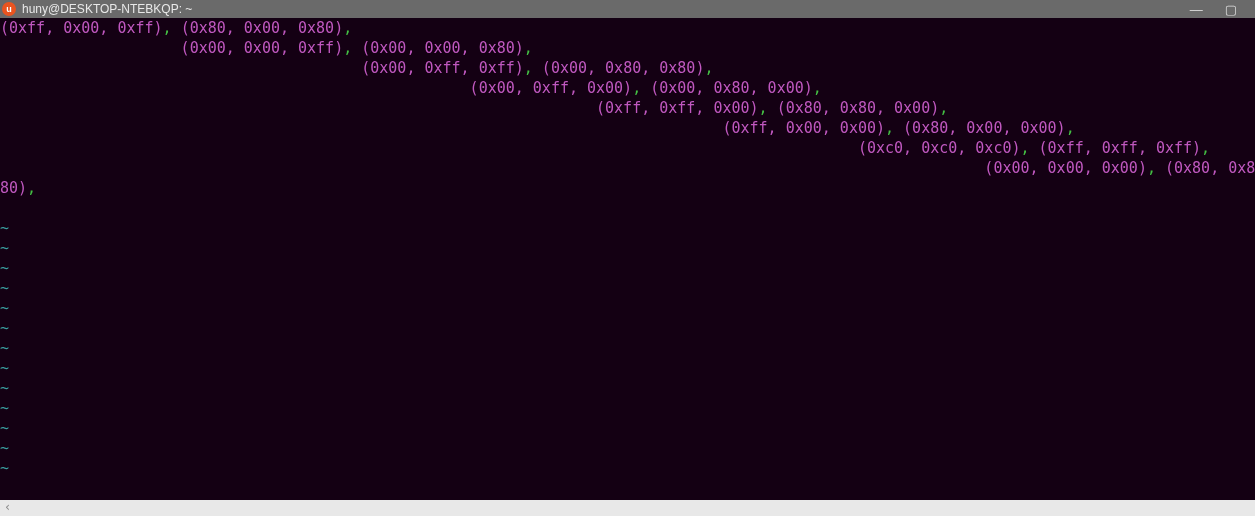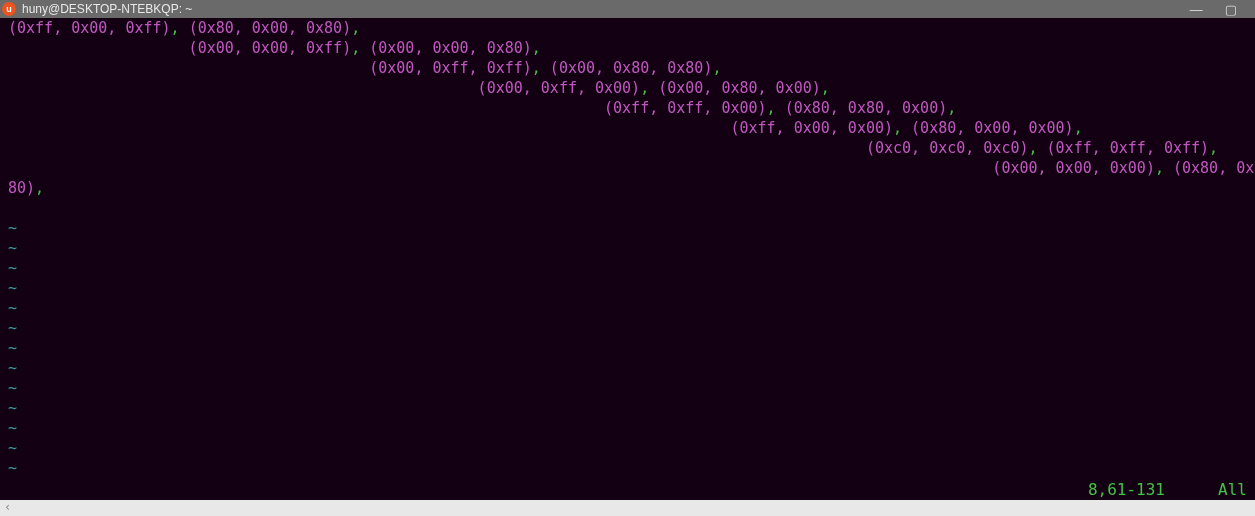--- a/index.html
+++ b/index.html
@@ -15,21 +15,21 @@
     display: inline-flex; align-items: center; justify-content: center; margin-right: 6px;
     font-size: 9px; color: #fff; font-weight: bold;
   }
   .titlebar .controls { margin-left: auto; display: flex; gap: 22px; padding-right: 18px; color: #ddd; }
   .titlebar .controls span { font-size: 13px; }
   .terminal {
     position: absolute; top: 18px; left: 0; right: 0; bottom: 0;
     font-size: 15px; line-height: 20px; white-space: pre; color: #c058c0;
     letter-spacing: 0px; overflow: hidden;
   }
-  .line { height: 20px; padding-left: 8px; }
+  .line { height: 20px; }
   .magenta { color: #c058c0; }
   .green { color: #44c044; }
   .tilde { color: #3a9ea0; }
   .status { position: absolute; bottom: 0; left: 0; right: 0; height: 20px; color: #44c044; }
   .status .pos { position: absolute; right: 90px; }
   .status .all { position: absolute; right: 8px; }
   .bottom-scroll {
     position: absolute; bottom: 0; left: 0; right: 0; height: 16px; background: #e8e8e8;
     color: #888; font-size: 12px; padding-left: 4px;
   }
@@ -44,21 +44,17 @@
     <span>huny@DESKTOP-NTEBKQP: ~</span>
     <div class="controls">
       <span>—</span>
       <span>▢</span>
 
     </div>
   </div>
 
   <div class="terminal" id="term"><div class="line"><span class="magenta">(0xff, 0x00, 0xff)</span><span class="green">, </span><span class="magenta">(0x80, 0x00, 0x80)</span><span class="green">,</span></div><div class="line"><span class="magenta">                    (0x00, 0x00, 0xff)</span><span class="green">, </span><span class="magenta">(0x00, 0x00, 0x80)</span><span class="green">,</span></div><div class="line"><span class="magenta">                                        (0x00, 0xff, 0xff)</span><span class="green">, </span><span class="magenta">(0x00, 0x80, 0x80)</span><span class="green">,</span></div><div class="line"><span class="magenta">                                                    (0x00, 0xff, 0x00)</span><span class="green">, </span><span class="magenta">(0x00, 0x80, 0x00)</span><span class="green">,</span></div><div class="line"><span class="magenta">                                                                  (0xff, 0xff, 0x00)</span><span class="green">, </span><span class="magenta">(0x80, 0x80, 0x00)</span><span class="green">,</span></div><div class="line"><span class="magenta">                                                                                (0xff, 0x00, 0x00)</span><span class="green">, </span><span class="magenta">(0x80, 0x00, 0x00)</span><span class="green">,</span></div><div class="line"><span class="magenta">                                                                                               (0xc0, 0xc0, 0xc0)</span><span class="green">, </span><span class="magenta">(0xff, 0xff, 0xff)</span><span class="green">,</span></div><div class="line"><span class="magenta">                                                                                                             (0x00, 0x00, 0x00)</span><span class="green">, </span><span class="magenta">(0x80, 0x80, 0x</span></div><div class="line"><span class="magenta">80)</span><span class="green">,</span></div><div class="line"></div><div class="line tilde">~</div><div class="line tilde">~</div><div class="line tilde">~</div><div class="line tilde">~</div><div class="line tilde">~</div><div class="line tilde">~</div><div class="line tilde">~</div><div class="line tilde">~</div><div class="line tilde">~</div><div class="line tilde">~</div><div class="line tilde">~</div><div class="line tilde">~</div><div class="line tilde">~</div></div>
 
-  <div class="status">
-    <span class="pos">8,61-131</span>
-    <span class="all">All</span>
-  </div>
 </div>
 
 <div class="bottom-scroll">
   <span>‹</span>
 </div>
 
 </body></html>

